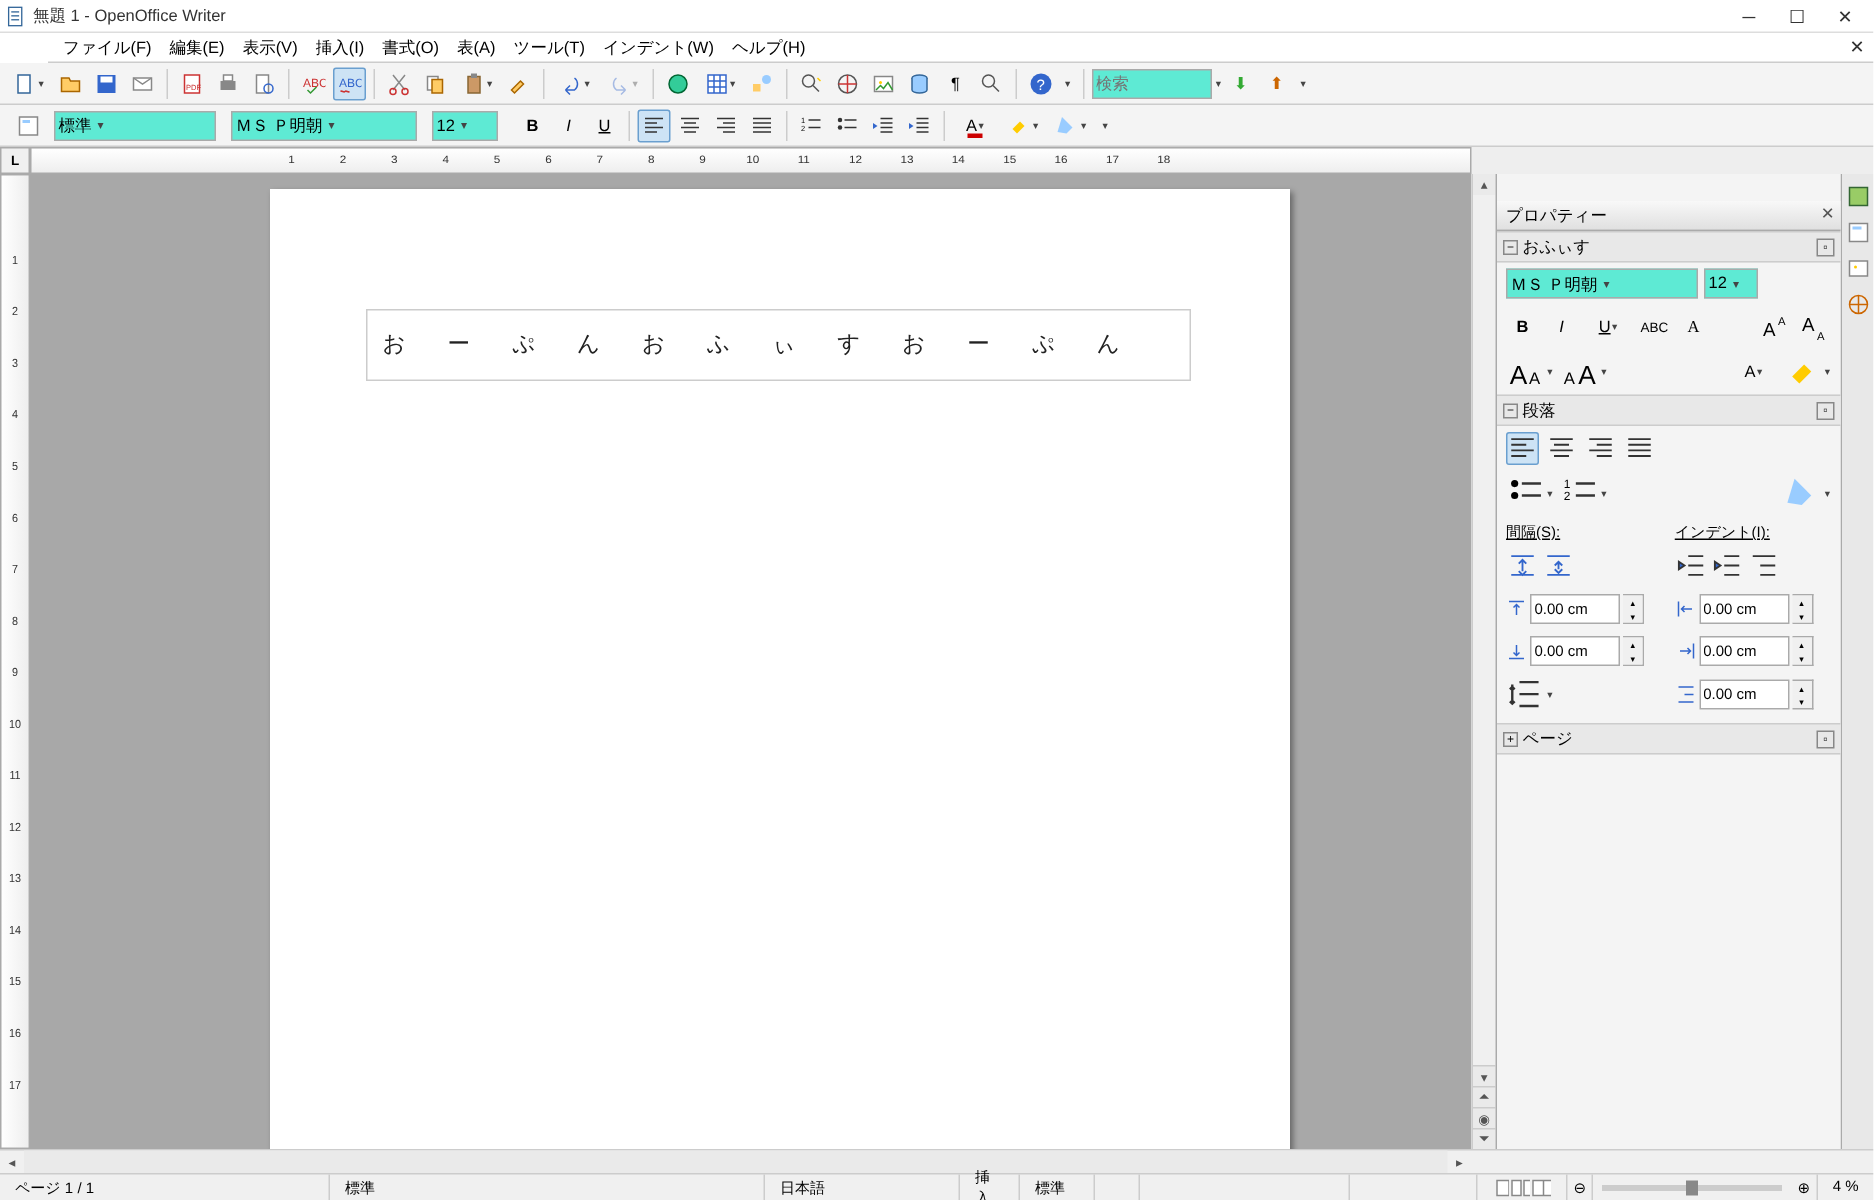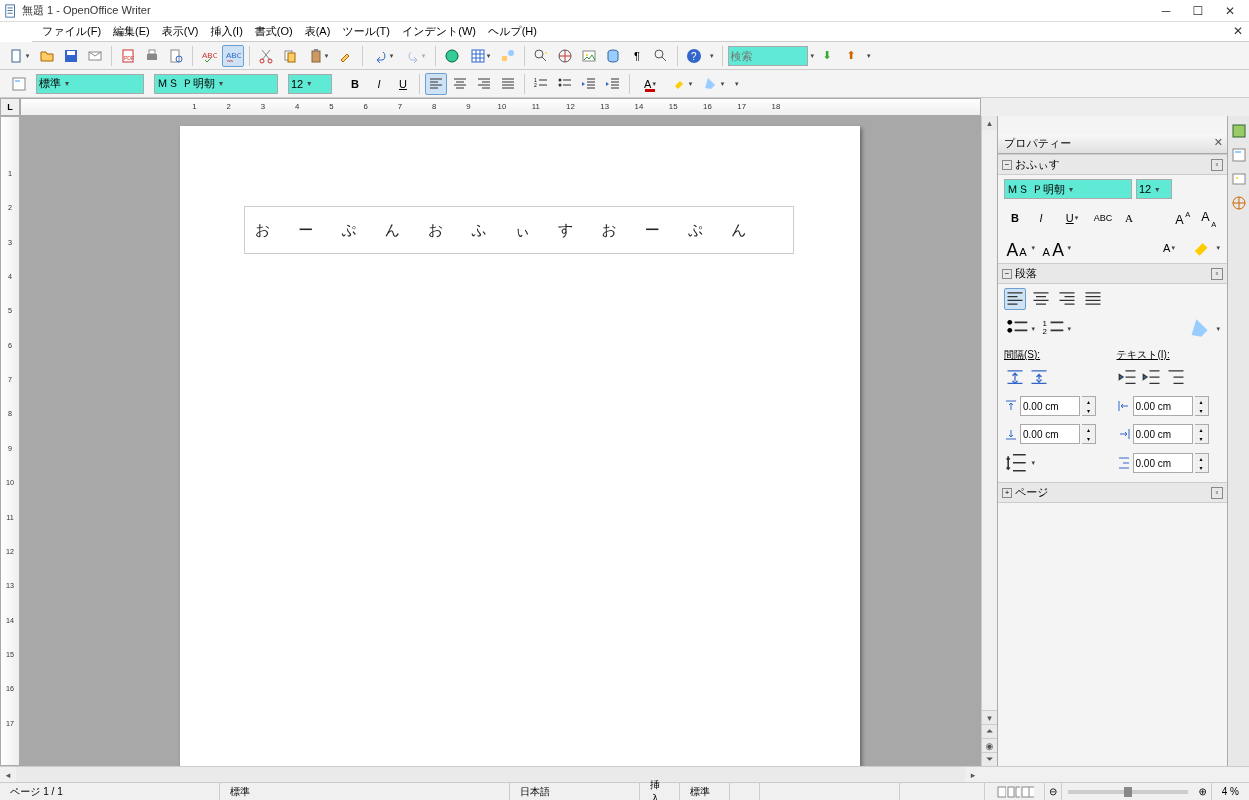--- a/index.html
+++ b/index.html
@@ -568,21 +568,21 @@
       <div class="pbtn dd">
           <svg viewBox="0 0 16 16">
             <path d="M4 2l7 7-4 4-6-1z" fill="#9cf"></path>
           </svg>
           <span class="dd-arrow">▾</span>
         </div>
     </div>
 
     <div class="spacing-grid">
       <div class="sublabel">間隔(S):</div>
-      <div class="sublabel">テキスト(I):</div>
+      <div class="sublabel">インデント(I):</div>
       <div style="display:flex;gap:2px">
         <div class="pbtn">
             <svg viewBox="0 0 16 16">
               <path d="M2 3h12M2 13h12M8 5v6m-2-4l2-2 2 2m-4 4l2 2 2-2" stroke="#36c" fill="none"></path>
             </svg>
           </div>
         <div class="pbtn">
             <svg viewBox="0 0 16 16">
               <path d="M2 3h12M2 13h12M8 6v4m-2-2l2-2 2 2m-4 2l2 2 2-2" stroke="#36c" fill="none"></path>
             </svg>

